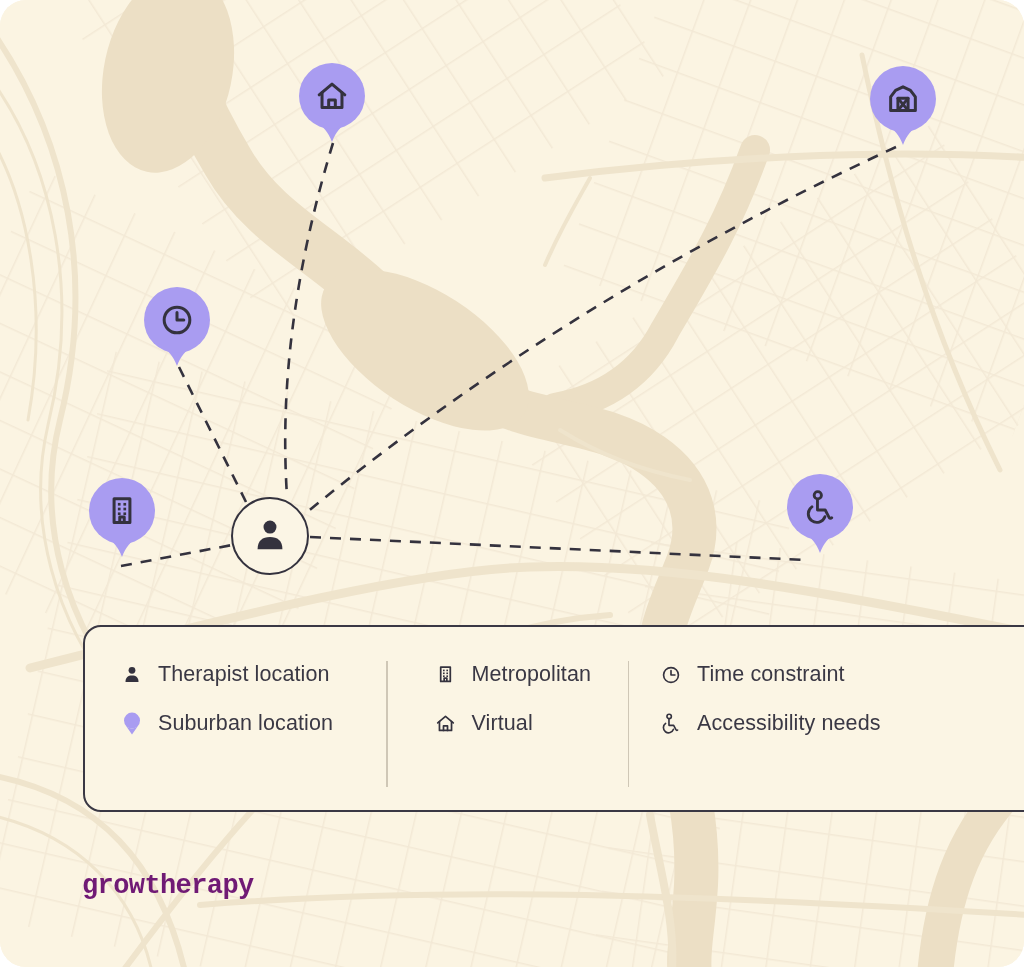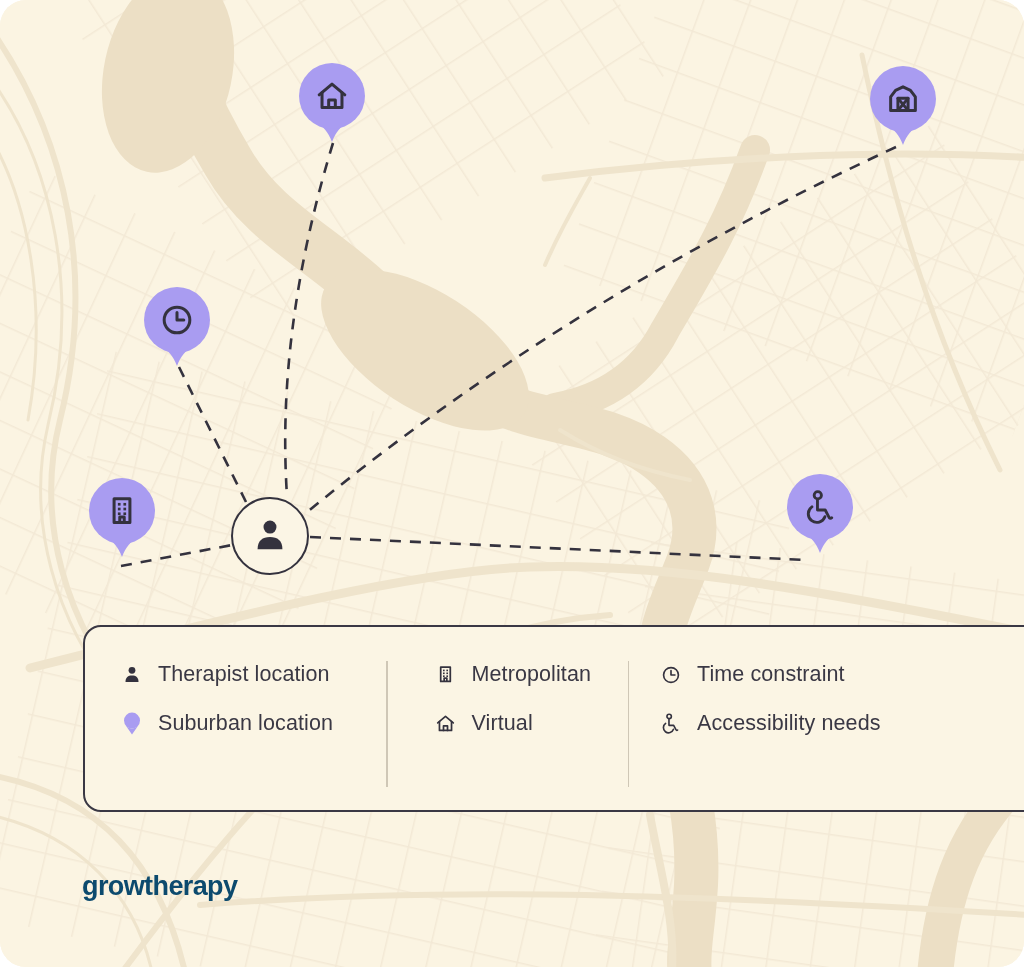--- a/index.html
+++ b/index.html
@@ -28,21 +28,21 @@
   .col1{width:301px;padding-left:33px;box-sizing:border-box;}
   .col2{width:240px;padding-left:44px;box-sizing:border-box;}
   .col3{flex:1;padding-left:28px;box-sizing:border-box;}
   .legend-divider{width:1.5px;background:#CFC7B6;height:126px;margin-top:11px;}
   .legend-row{height:49px;display:flex;align-items:center;gap:13px;}
   .legend-icon{width:27px;height:27px;display:flex;align-items:center;justify-content:center;flex:0 0 27px;}
   .legend-label{font-size:21.5px;color:#3A3844;letter-spacing:0.1px;white-space:nowrap;}
 
   
   .brand{position:absolute;left:82px;top:871px;font-size:27px;font-weight:800;
-    letter-spacing:-0.6px;color:#0c4a6e;}
+    letter-spacing:-0.6px;color:#701a75;font-family:Liberation Mono, monospace;}
 </style>
 </head>
 <body>
 
 <div class="canvas">
 
   <svg class="map-bg" viewBox="0 0 1024 967" aria-hidden="true">
     <defs>
       <pattern id="grid" width="44" height="44" patternUnits="userSpaceOnUse">
         <path d="M0 0 H44 M0 0 V44" stroke="#F3E9D6" stroke-width="3" fill="none"></path>

